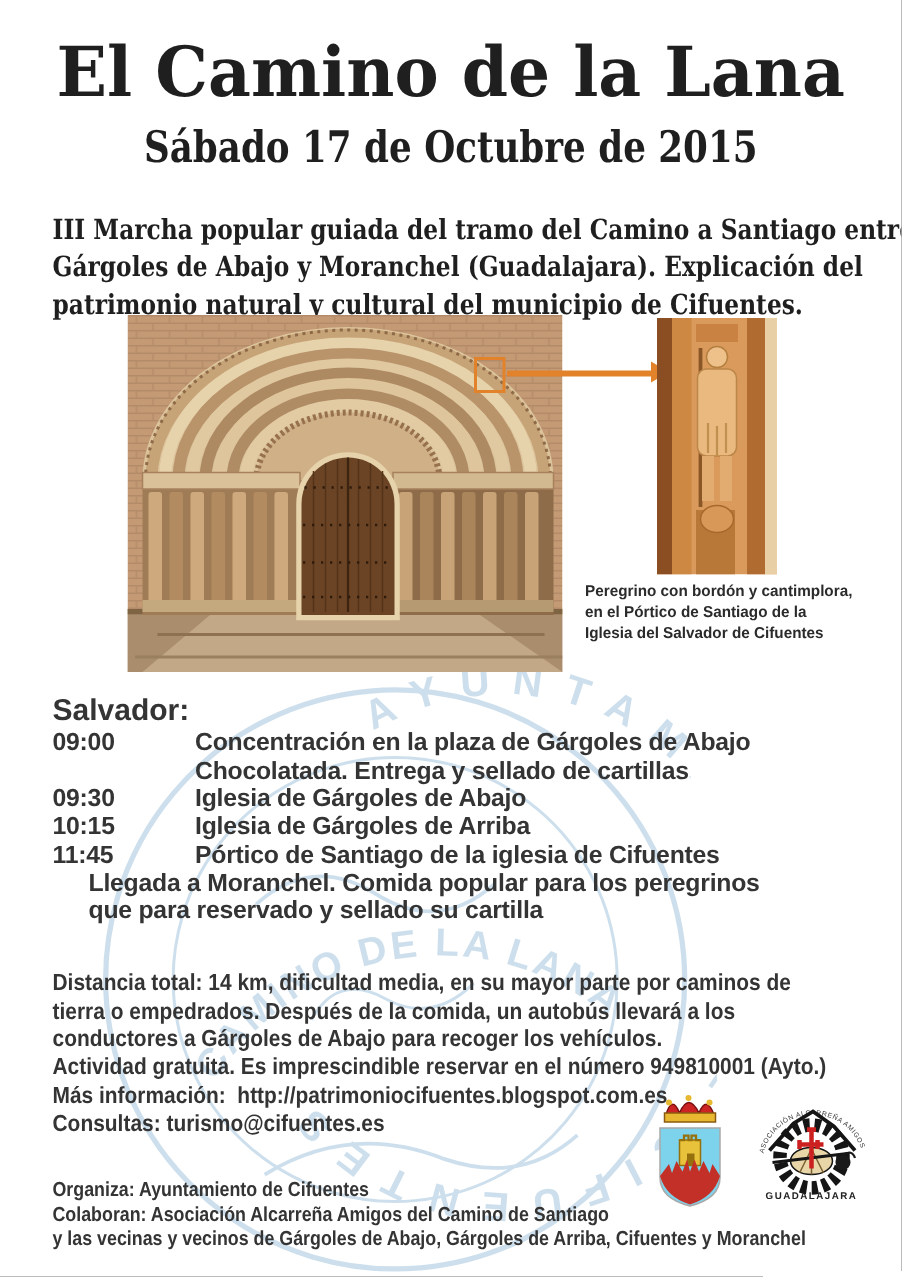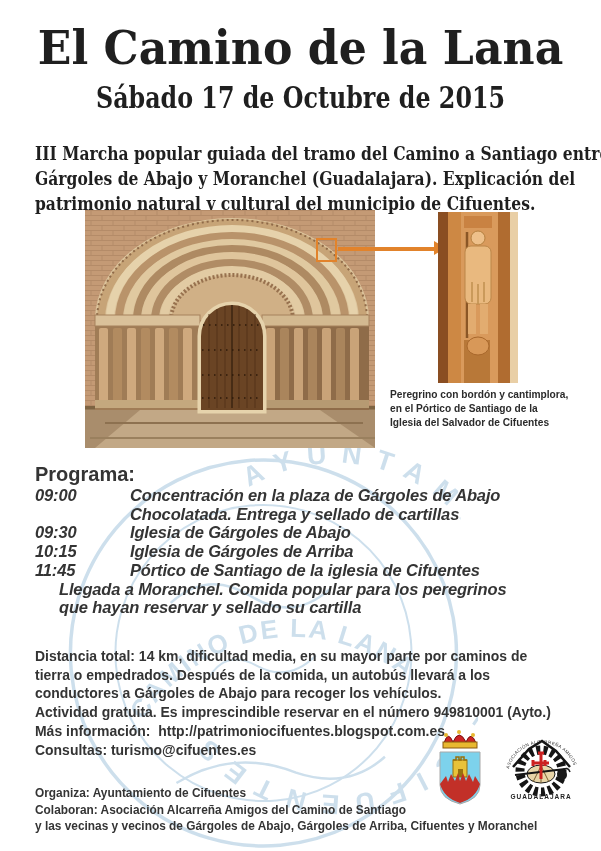--- a/index.html
+++ b/index.html
@@ -18,21 +18,21 @@
   .photo{left:85px;top:210px;}
   .detail{left:438px;top:212px;}
   .zoombox{left:316px;top:238px;width:17px;height:20px;border:2.5px solid #e2832b;}
   .arrowline{left:338px;top:247px;width:98px;height:4px;background:#e2832b;}
   .arrowhead{left:434px;top:241px;width:0;height:0;border-left:12px solid #e2832b;
              border-top:7px solid transparent;border-bottom:7px solid transparent;}
   .caption{left:390px;top:387px;font-size:10.5px;line-height:14px;color:#2b2b2b;
            transform:scaleX(.97);transform-origin:0 0;white-space:nowrap;}
 
   .prog-heading{left:35px;top:463px;font-size:20px;white-space:nowrap;}
-  .prog{left:35px;top:486px;font-size:16.5px;line-height:18.7px;letter-spacing:-0.15px;font-style:italic;}
+  .prog{left:35px;top:486px;font-size:16.5px;line-height:18.7px;letter-spacing:-0.15px;}
   .prow{display:flex;}
   .ptime{width:71px;flex:none;}
   .pdesc div{white-space:nowrap;margin-left:24px;}
 
   .info{left:35px;top:647px;font-size:15.5px;line-height:18.7px;
         transform:scaleX(.9);transform-origin:0 0;}
   .info div{white-space:pre;}
 
   .footer{left:35px;top:785px;font-size:13.5px;line-height:16.6px;
           transform:scaleX(.88);transform-origin:0 0;}
@@ -158,21 +158,21 @@
     <rect x="42" y="92" width="8" height="30" fill="#e2ac70"></rect>
     <ellipse cx="40" cy="134" rx="11" ry="9" fill="#d89858" stroke="#a9682c"></ellipse>
   </svg>
 
   <div class="abs sans caption">
     <div>Peregrino con bordón y cantimplora,</div>
     <div>en el Pórtico de Santiago de la</div>
     <div>Iglesia del Salvador de Cifuentes</div>
   </div>
 
-  <div class="abs sans prog-heading">Programa:</div>
+  <div class="abs sans prog-heading">Salvador:</div>
   <div class="abs sans prog">
     <div class="prow">
       <div class="ptime">09:00</div>
       <div class="pdesc">
         <div>Concentración en la plaza de Gárgoles de Abajo</div>
         <div>Chocolatada. Entrega y sellado de cartillas</div>
       </div>
     </div>
     <div class="prow">
       <div class="ptime">09:30</div>
@@ -188,21 +188,21 @@
     </div>
     <div class="prow">
       <div class="ptime">11:45</div>
       <div class="pdesc">
           <div>Pórtico de Santiago de la iglesia de Cifuentes</div>
         </div>
     </div>
     <div class="prow">
       <div class="pdesc">
         <div>Llegada a Moranchel. Comida popular para los peregrinos</div>
-        <div>que hayan reservar y sellado su cartilla</div>
+        <div>que para reservado y sellado su cartilla</div>
       </div>
     </div>
   </div>
 
   <div class="abs sans info">
     <div>Distancia total: 14 km, dificultad media, en su mayor parte por caminos de</div>
     <div>tierra o empedrados. Después de la comida, un autobús llevará a los</div>
     <div>conductores a Gárgoles de Abajo para recoger los vehículos.</div>
     <div>Actividad gratuita. Es imprescindible reservar en el número 949810001 (Ayto.)</div>
     <div>Más información:  http://patrimoniocifuentes.blogspot.com.es</div>

